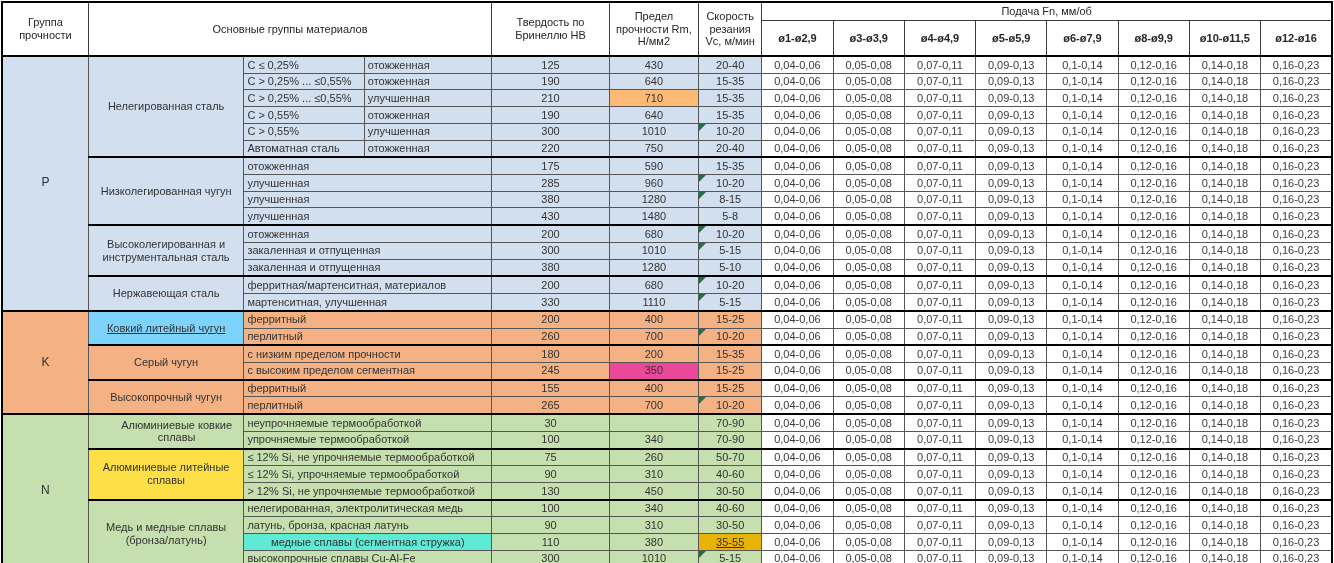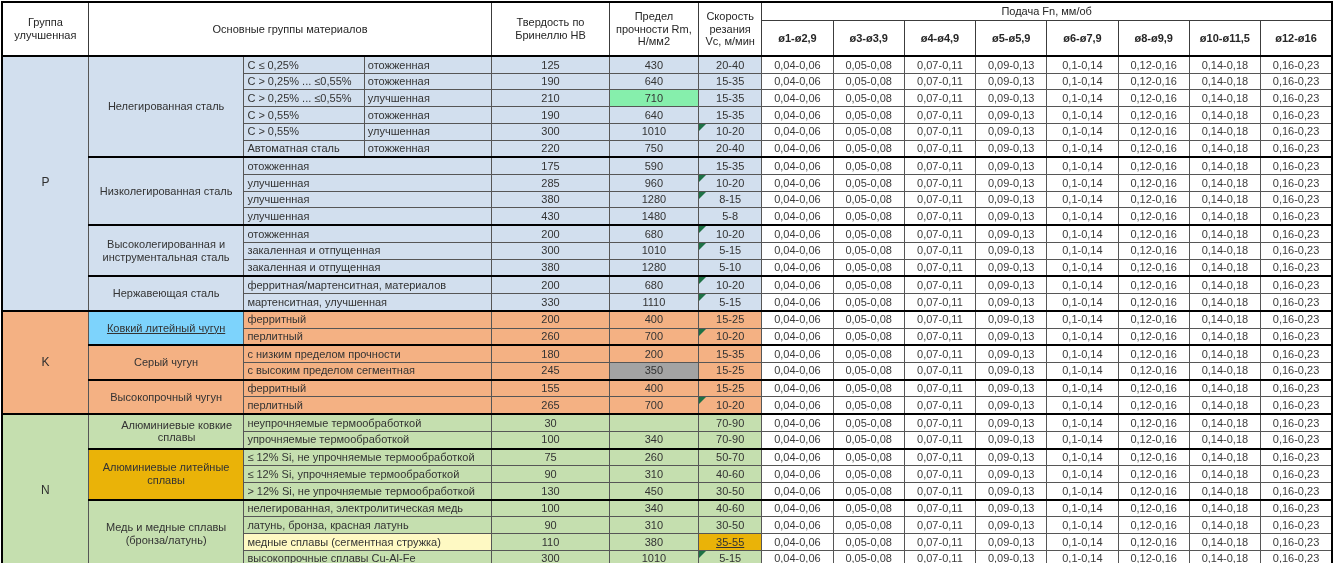--- a/index.html
+++ b/index.html
@@ -45,21 +45,21 @@
         <col style="width:71px">
         <col style="width:71px">
         <col style="width:71px">
       <col style="width:71px">
         <col style="width:71px">
         <col style="width:71px">
         <col style="width:71px">
     </colgroup>
     <thead>
       <tr class="h1">
-        <th rowspan="2">Группа улучшенная</th>
+        <th rowspan="2">Группа прочности</th>
         <th rowspan="2" colspan="3">Основные группы материалов</th>
         <th rowspan="2">Твердость по Бринеллю HB</th>
         <th rowspan="2">Предел прочности Rm, Н/мм2</th>
         <th rowspan="2">Скорость резания Vc, м/мин</th>
         <th colspan="8">Подача Fn, мм/об</th>
       </tr>
       <tr class="h2" id="dia-row">
           <th class="dia">ø1-ø2,9</th>
           <th class="dia">ø3-ø3,9</th>
           <th class="dia">ø4-ø4,9</th>
@@ -100,21 +100,21 @@
           <td class="feed">0,09-0,13</td>
           <td class="feed">0,1-0,14</td>
           <td class="feed">0,12-0,16</td>
           <td class="feed">0,14-0,18</td>
           <td class="feed">0,16-0,23</td>
         </tr>
         <tr>
           <td class="l" style="background: rgb(210, 223, 238);">C &gt; 0,25% ... ≤0,55%</td>
           <td class="l" style="background: rgb(210, 223, 238);">улучшенная</td>
           <td class="" style="background: rgb(210, 223, 238);">210</td>
-          <td class="" style="background: #86efac;">710</td>
+          <td class="" style="background: #fdba74;">710</td>
           <td class="vc" style="background: rgb(210, 223, 238);">15-35</td>
           <td class="feed">0,04-0,06</td>
           <td class="feed">0,05-0,08</td>
           <td class="feed">0,07-0,11</td>
           <td class="feed">0,09-0,13</td>
           <td class="feed">0,1-0,14</td>
           <td class="feed">0,12-0,16</td>
           <td class="feed">0,14-0,18</td>
           <td class="feed">0,16-0,23</td>
         </tr>
@@ -157,21 +157,21 @@
           <td class="feed">0,04-0,06</td>
           <td class="feed">0,05-0,08</td>
           <td class="feed">0,07-0,11</td>
           <td class="feed">0,09-0,13</td>
           <td class="feed">0,1-0,14</td>
           <td class="feed">0,12-0,16</td>
           <td class="feed">0,14-0,18</td>
           <td class="feed">0,16-0,23</td>
         </tr>
         <tr class="sub-start">
-          <td class="sub-cell" rowspan="4" style="background: rgb(210, 223, 238);">Низколегированная сталь</td>
+          <td class="sub-cell" rowspan="4" style="background: rgb(210, 223, 238);">Низколегированная чугун</td>
           <td class="l" colspan="2" style="background: rgb(210, 223, 238);">отожженная</td>
           <td class="" style="background: rgb(210, 223, 238);">175</td>
           <td class="" style="background: rgb(210, 223, 238);">590</td>
           <td class="vc" style="background: rgb(210, 223, 238);">15-35</td>
           <td class="feed">0,04-0,06</td>
           <td class="feed">0,05-0,08</td>
           <td class="feed">0,07-0,11</td>
           <td class="feed">0,09-0,13</td>
           <td class="feed">0,1-0,14</td>
           <td class="feed">0,12-0,16</td>
@@ -333,21 +333,21 @@
           <td class="feed">0,07-0,11</td>
           <td class="feed">0,09-0,13</td>
           <td class="feed">0,1-0,14</td>
           <td class="feed">0,12-0,16</td>
           <td class="feed">0,14-0,18</td>
           <td class="feed">0,16-0,23</td>
         </tr>
         <tr>
           <td class="l" colspan="2" style="background: rgb(244, 177, 131);">с высоким пределом сегментная</td>
           <td class="" style="background: rgb(244, 177, 131);">245</td>
-          <td class="" style="background: #a3a3a3;">350</td>
+          <td class="" style="background: #ec4899;">350</td>
           <td class="vc" style="background: rgb(244, 177, 131);">15-25</td>
           <td class="feed">0,04-0,06</td>
           <td class="feed">0,05-0,08</td>
           <td class="feed">0,07-0,11</td>
           <td class="feed">0,09-0,13</td>
           <td class="feed">0,1-0,14</td>
           <td class="feed">0,12-0,16</td>
           <td class="feed">0,14-0,18</td>
           <td class="feed">0,16-0,23</td>
         </tr>
@@ -404,21 +404,21 @@
           <td class="feed">0,04-0,06</td>
           <td class="feed">0,05-0,08</td>
           <td class="feed">0,07-0,11</td>
           <td class="feed">0,09-0,13</td>
           <td class="feed">0,1-0,14</td>
           <td class="feed">0,12-0,16</td>
           <td class="feed">0,14-0,18</td>
           <td class="feed">0,16-0,23</td>
         </tr>
         <tr class="sub-start">
-          <td class="sub-cell" rowspan="3" style="background: #eab308;">Алюминиевые литейные сплавы</td>
+          <td class="sub-cell" rowspan="3" style="background: #fde047;">Алюминиевые литейные сплавы</td>
           <td class="l" colspan="2" style="background: rgb(197, 223, 175);">≤ 12% Si, не упрочняемые термообработкой</td>
           <td class="" style="background: rgb(197, 223, 175);">75</td>
           <td class="" style="background: rgb(197, 223, 175);">260</td>
           <td class="vc" style="background: rgb(197, 223, 175);">50-70</td>
           <td class="feed">0,04-0,06</td>
           <td class="feed">0,05-0,08</td>
           <td class="feed">0,07-0,11</td>
           <td class="feed">0,09-0,13</td>
           <td class="feed">0,1-0,14</td>
           <td class="feed">0,12-0,16</td>
@@ -476,21 +476,21 @@
           <td class="feed">0,04-0,06</td>
           <td class="feed">0,05-0,08</td>
           <td class="feed">0,07-0,11</td>
           <td class="feed">0,09-0,13</td>
           <td class="feed">0,1-0,14</td>
           <td class="feed">0,12-0,16</td>
           <td class="feed">0,14-0,18</td>
           <td class="feed">0,16-0,23</td>
         </tr>
         <tr>
-          <td class="l" colspan="2" style="background: #fef9c3;">медные сплавы (сегментная стружка)</td>
+          <td class="l" colspan="2" style="background: #5eead4; text-align: center;">медные сплавы (сегментная стружка)</td>
           <td class="" style="background: rgb(197, 223, 175);">110</td>
           <td class="" style="background: rgb(197, 223, 175);">380</td>
           <td class="vc" style="background: #eab308; text-decoration: underline;">35-55</td>
           <td class="feed">0,04-0,06</td>
           <td class="feed">0,05-0,08</td>
           <td class="feed">0,07-0,11</td>
           <td class="feed">0,09-0,13</td>
           <td class="feed">0,1-0,14</td>
           <td class="feed">0,12-0,16</td>
           <td class="feed">0,14-0,18</td>

